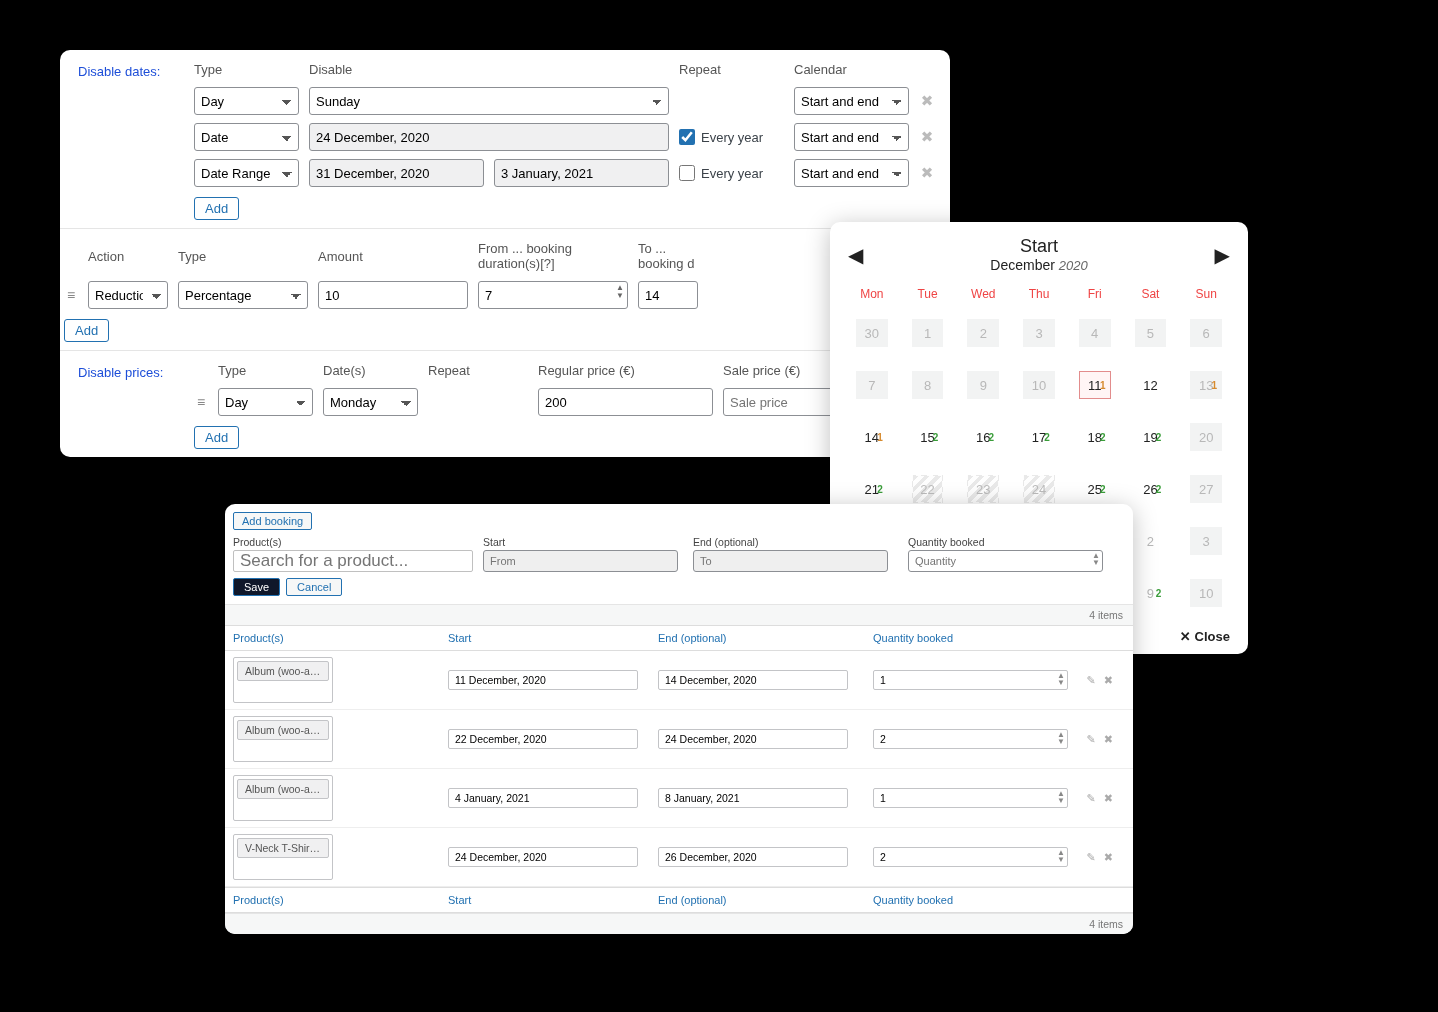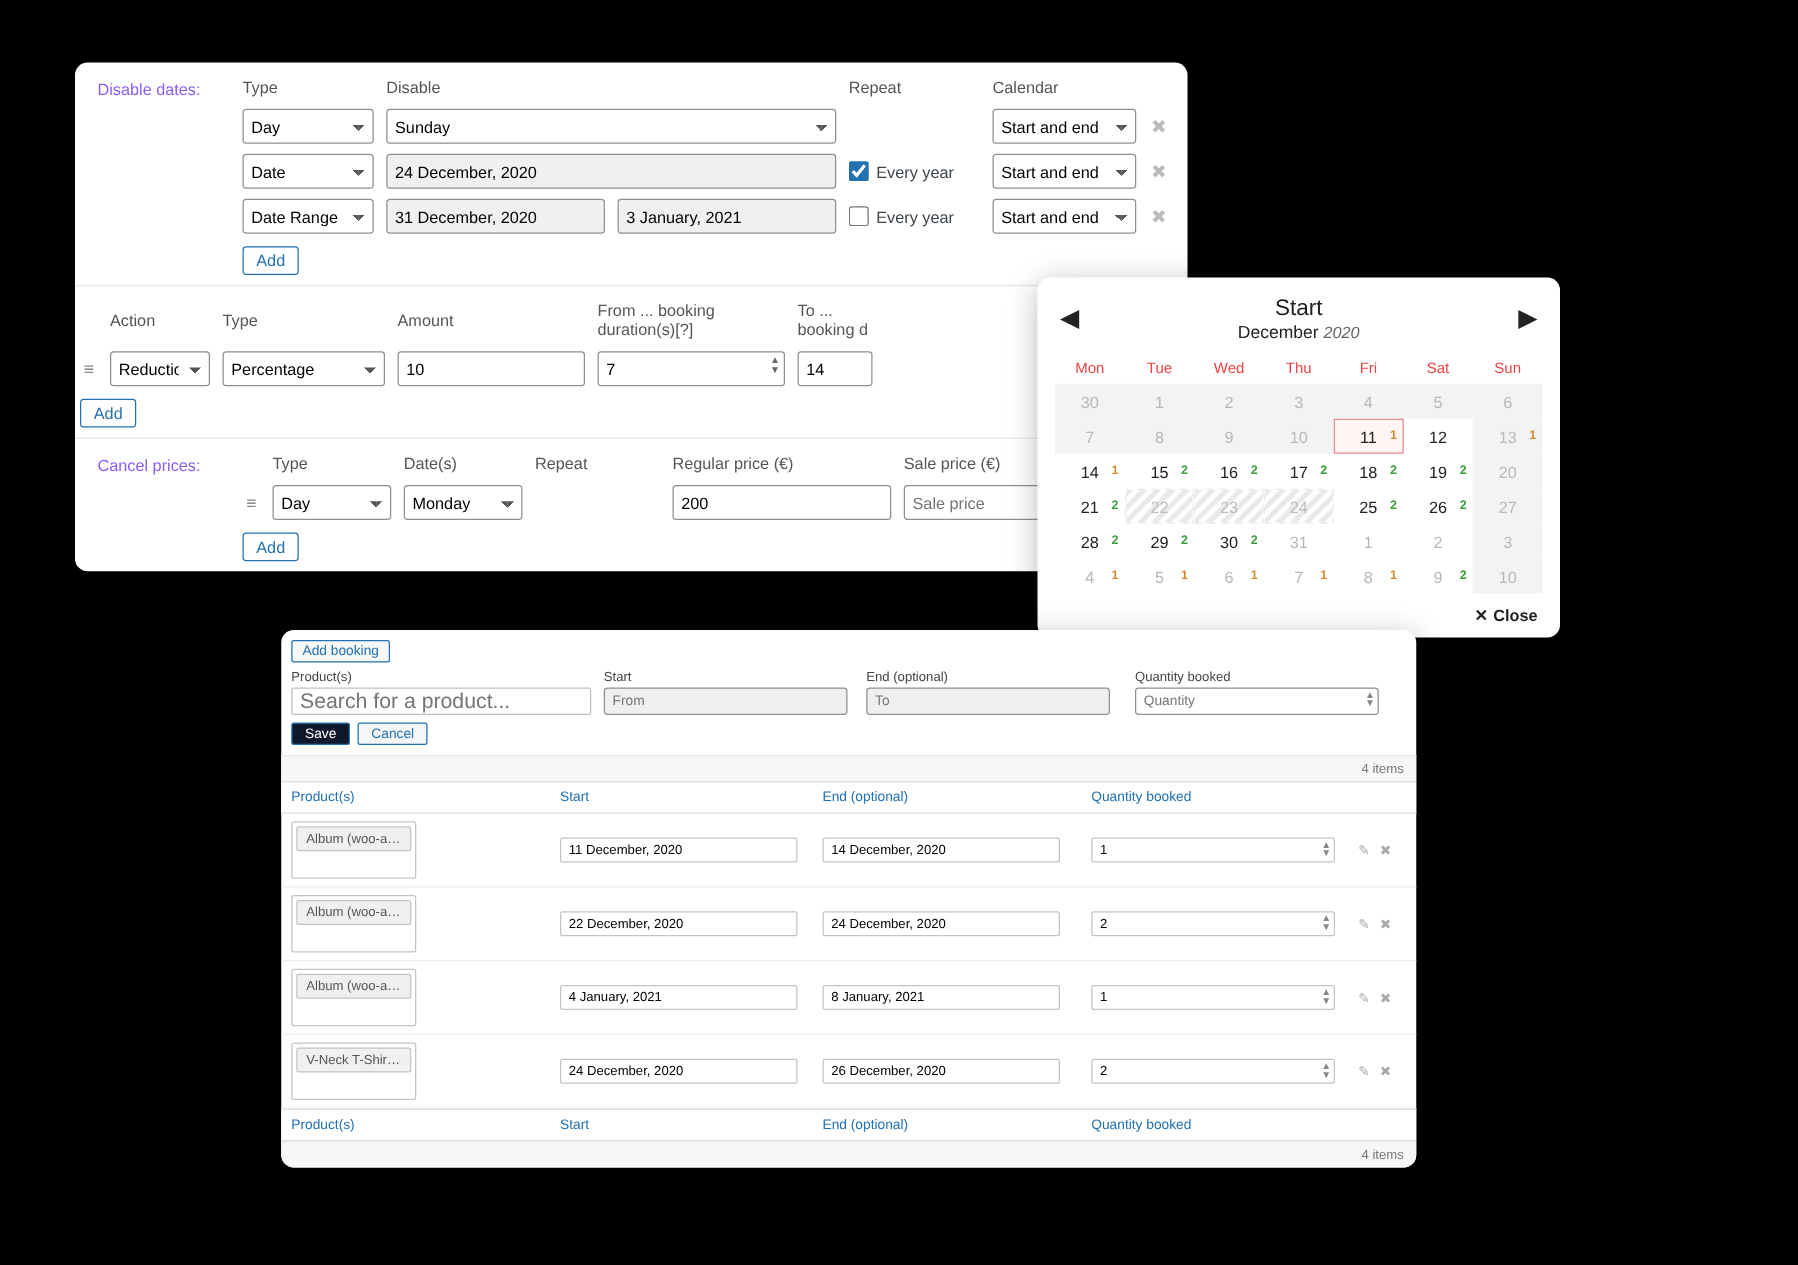--- a/index.html
+++ b/index.html
@@ -17,21 +17,21 @@
   position: absolute;
   background: #fff;
   border-radius: 10px;
   box-shadow: 0 4px 24px rgba(0,0,0,0.25);
 }
 .panel-top { left: 60px; top: 50px; width: 890px; }
 .section { display: flex; border-bottom: 1px solid #e5e5e5; }
 .section:last-child { border-bottom: none; }
 .section-label {
   width: 130px; padding: 14px 0 14px 18px;
-  font-size: 13px; color: #8b5cf6;
+  font-size: 13px; color: #1d4ed8;
 }
 .section-body { flex: 1; padding: 8px 12px 8px 4px; }
 .hdr-row, .data-row { display: flex; align-items: center; gap: 10px; padding: 4px 0; }
 .hdr-row { color: #555; font-size: 13px; margin-bottom: 2px; }
 .col-type { width: 105px; }
 .col-disable { width: 360px; }
 .col-repeat { width: 105px; }
 .col-calendar { width: 115px; }
 .select, .input {
   border: 1px solid #8c8f94; background: #fff; border-radius: 3px;
@@ -73,21 +73,21 @@
 .cal-arrow { font-size: 20px; cursor: pointer; user-select:none;}
 .cal-title { text-align: center; }
 .cal-title-main { font-size: 18px; font-weight: 400; }
 .cal-title-sub { font-size: 14px; }
 .cal-year { font-style: italic; color: #666; font-size: 13px; }
 .cal-days, .cal-week { display: grid; grid-template-columns: repeat(7, 1fr); }
 .cal-days { font-size: 12px; color: #ef4444; padding: 8px 14px 6px; }
 .cal-days > div { text-align: center; }
 .cal-week { padding: 0 14px; }
 .cell {
-  position: relative; height: 28px; margin: 0; border: 1px solid transparent;
+  position: relative; height: 28px; margin: 12px; border: 1px solid transparent;
   display: flex; align-items: center; justify-content: center; font-size: 13px;
 }
 .cell .dnum { }
 .cell .badge {
   position: absolute; right: 4px; top: 50%; transform: translateY(-50%);
   font-size: 10px; font-weight: 600;
 }
 .badge-green { color: #3a9d3a; }
 .badge-orange { color: #d68a2e; }
 .grey-cell { background: #f2f3f3; color: #b8b8b8; }
@@ -200,21 +200,21 @@
         <div class="d-type"><select class="select"><option>Percentage</option></select></div>
         <div class="d-amount"><input class="input" value="10" style=""></div>
         <div class="d-from spin-wrap"><input class="input" value="7" style=""><div class="spin-btns">▲<br>▼</div></div>
         <div class="d-to"><input class="input" value="14" style=""></div>
       </div>
       <button class="add-btn">Add</button>
     </div>
   </div>
 
   <div class="section">
-    <div class="section-label">Cancel prices:</div>
+    <div class="section-label">Disable prices:</div>
     <div class="section-body">
       <div class="hdr-row">
         <div style="width:14px"></div>
         <div class="p-type">Type</div>
         <div class="p-dates">Date(s)</div>
         <div class="p-repeat">Repeat</div>
         <div class="p-reg">Regular price (€)</div>
         <div class="p-sale">Sale price (€)</div>
       </div>
       <div class="data-row">

